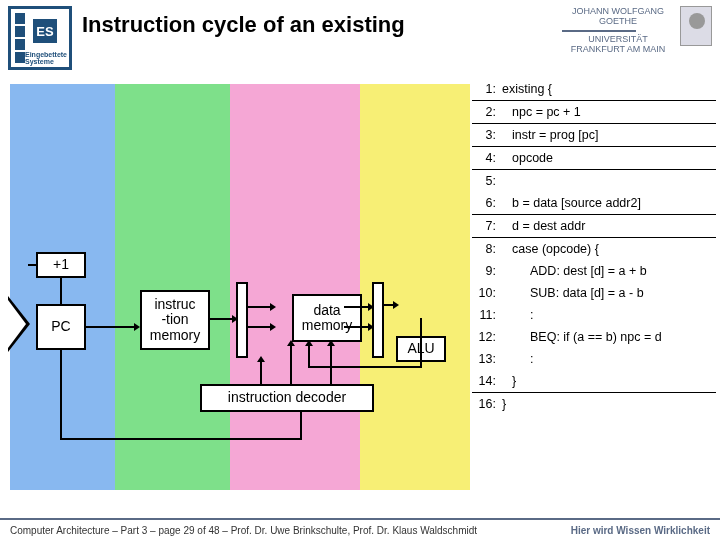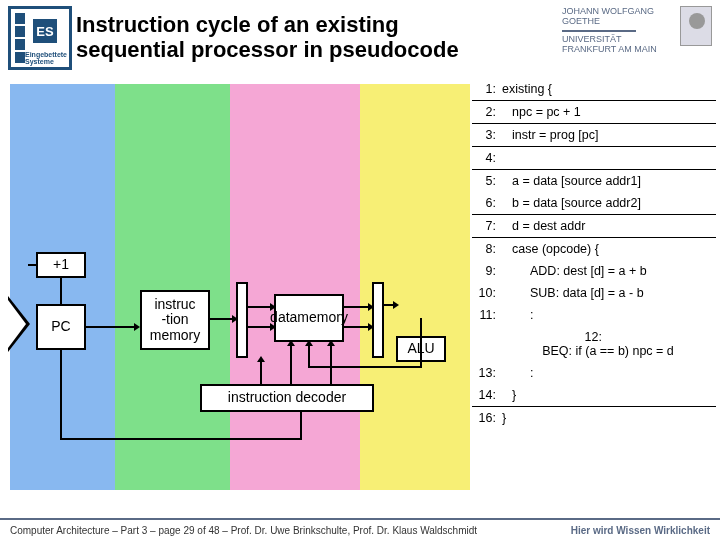--- a/index.html
+++ b/index.html
@@ -1,47 +1,47 @@
 <!DOCTYPE html>
 <html><head>
 <meta charset="utf-8">
 <style>
   * { box-sizing: border-box; margin: 0; padding: 0; }
   body { width: 720px; height: 540px; font-family: Arial, sans-serif; background: #fff; position: relative; overflow: hidden; }
 
   .header { display: flex; align-items: flex-start; padding: 6px 8px 4px 8px; }
-  .logo-es { width: 64px; height: 64px; border: 3px solid #1f4f7a; position: relative; background: #fff; margin-right: 4px; flex-shrink: 0; }
+  .logo-es { width: 64px; height: 64px; border: 3px solid #1f4f7a; position: relative; background: #fff; margin-right: 10px; flex-shrink: 0; }
   .logo-es .stripes { position: absolute; left: 4px; top: 4px; bottom: 4px; width: 10px; display: flex; flex-direction: column; gap: 2px; }
   .logo-es .stripes span { flex: 1; background: #1f4f7a; }
   .logo-es svg { position: absolute; right: 4px; top: 4px; }
   .logo-es-label { position: absolute; bottom: 2px; left: 14px; font-size: 7px; color: #1f4f7a; font-weight: bold; }
 
   .title { font-size: 22px; font-weight: bold; color: #000; line-height: 1.15; flex: 1; padding-top: 6px; }
 
-  .uni-logo { text-align: left; font-size: 9px; color: #5a6a85; line-height: 1.15; width: 150px; position: relative; }
+  .uni-logo { text-align: center; font-size: 9px; color: #5a6a85; line-height: 1.15; width: 150px; position: relative; }
   .uni-logo .portrait { position: absolute; right: 0; top: 0; width: 32px; height: 40px; background:#dcdce6; border:1px solid #999; }
   .uni-logo .portrait::after{ content:""; position:absolute; left:8px; top:6px; width:16px; height:16px; border-radius:50%; background:#999;}
   .uni-logo .uni-text { padding-right: 38px; }
   .uni-logo .uni-line { border-top: 2px solid #5a6a85; margin: 3px 0 2px 0; margin-right:38px;}
 
   .content { position: relative; width: 100%; height: 430px; }
 
   
   .stage { position: absolute; top: 10px; bottom: 14px; }
   .stage.blue   { left: 10px;  width: 105px; background: #88b8f0; }
   .stage.green  { left: 115px; width: 115px; background: #7ee08a; }
   .stage.pink   { left: 230px; width: 130px; background: #f5a7d5; }
   .stage.yellow { left: 360px; width: 110px; background: #f7ef75; }
 
   
   .box { position: absolute; background: #fff; border: 2px solid #000; text-align: center; font-size: 14px; display: flex; align-items: center; justify-content: center; line-height: 1.1; }
   .plus1   { left: 36px;  top: 178px; width: 50px; height: 26px; }
   .pc      { left: 36px;  top: 230px; width: 50px; height: 46px; }
   .imem    { left: 140px; top: 216px; width: 70px; height: 60px; flex-direction: column; }
-  .dmem    { left: 274px; top: 220px; width: 70px; height: 48px; }
+  .dmem    { left: 292px; top: 220px; width: 70px; height: 48px; flex-direction: column; }
   .alu     { left: 396px; top: 218px; width: 50px; height: 26px; margin-top: 44px; }
   .latch   { position: absolute; border: 2px solid #000; background: #fff; width: 12px; height: 76px; }
   .l1 { left: 236px; top: 208px; }
   .l2 { left: 372px; top: 208px; }
   .decoder { left: 200px; top: 310px; width: 174px; height: 28px; }
 
   .tri { position: absolute; left: 8px; top: 222px; width: 0; height: 0; border-top: 28px solid transparent; border-bottom: 28px solid transparent; border-left: 22px solid #000; }
   .tri::after { content:""; position:absolute; left:-22px; top:-24px; width:0; height:0; border-top:24px solid transparent; border-bottom:24px solid transparent; border-left:18px solid #fff; }
 
   
@@ -76,21 +76,20 @@
         <span></span>
       </div>
     <svg width="40" height="36" viewBox="0 0 40 36">
       <rect x="8" y="6" width="24" height="24" fill="#1f4f7a"></rect>
       <text x="20" y="23" text-anchor="middle" fill="#fff" font-size="13" font-family="Arial" font-weight="bold">ES</text>
     </svg>
     <div class="logo-es-label">Eingebettete Systeme</div>
   </div>
   <div class="title">
     <span>Instruction cycle of an existing</span><br>
-    <span>sequential processor in pseudocode</span>
   </div>
   <div class="uni-logo">
     <div class="portrait"></div>
     <div class="uni-text">
       <span>JOHANN WOLFGANG</span>
       <span>GOETHE</span>
       <div class="uni-line"></div>
       <span>UNIVERSITÄT</span><br>
       <span>FRANKFURT AM MAIN</span>
     </div>
@@ -163,24 +162,24 @@
     <div class="row">
         <span class="ln">2:</span>
         <span class="tx ind1">npc = pc + 1</span>
       </div>
     <div class="row">
         <span class="ln">3:</span>
         <span class="tx ind1">instr = prog [pc]</span>
       </div>
     <div class="row">
         <span class="ln">4:</span>
+        <span class="tx ind1">opcode</span>
       </div>
     <div class="row" style="border-bottom:none;">
         <span class="ln">5:</span>
-        <span class="tx ind1">a = data [source addr1]</span>
       </div>
     <div class="row">
         <span class="ln">6:</span>
         <span class="tx ind1">b = data [source addr2]</span>
       </div>
     <div class="row">
         <span class="ln">7:</span>
         <span class="tx ind1">d = dest addr</span>
       </div>
     <div class="row" style="border-bottom:none;">
@@ -192,21 +191,21 @@
         <span class="tx ind2">ADD: dest [d] = a + b</span>
       </div>
     <div class="row" style="border-bottom:none;">
         <span class="ln">10:</span>
         <span class="tx ind2">SUB: data [d] = a - b</span>
       </div>
     <div class="row" style="border-bottom:none;">
         <span class="ln">11:</span>
         <span class="tx ind2">:</span>
       </div>
-    <div class="row" style="border-bottom:none;flex-direction:column;">
+    <div class="row" style="border-bottom:none;">
         <span class="ln">12:</span>
         <span class="tx ind2">BEQ: if (a == b) npc = d</span>
       </div>
     <div class="row" style="border-bottom:none;">
         <span class="ln">13:</span>
         <span class="tx ind2">:</span>
       </div>
     <div class="row">
         <span class="ln">14:</span>
         <span class="tx ind1">}</span>

